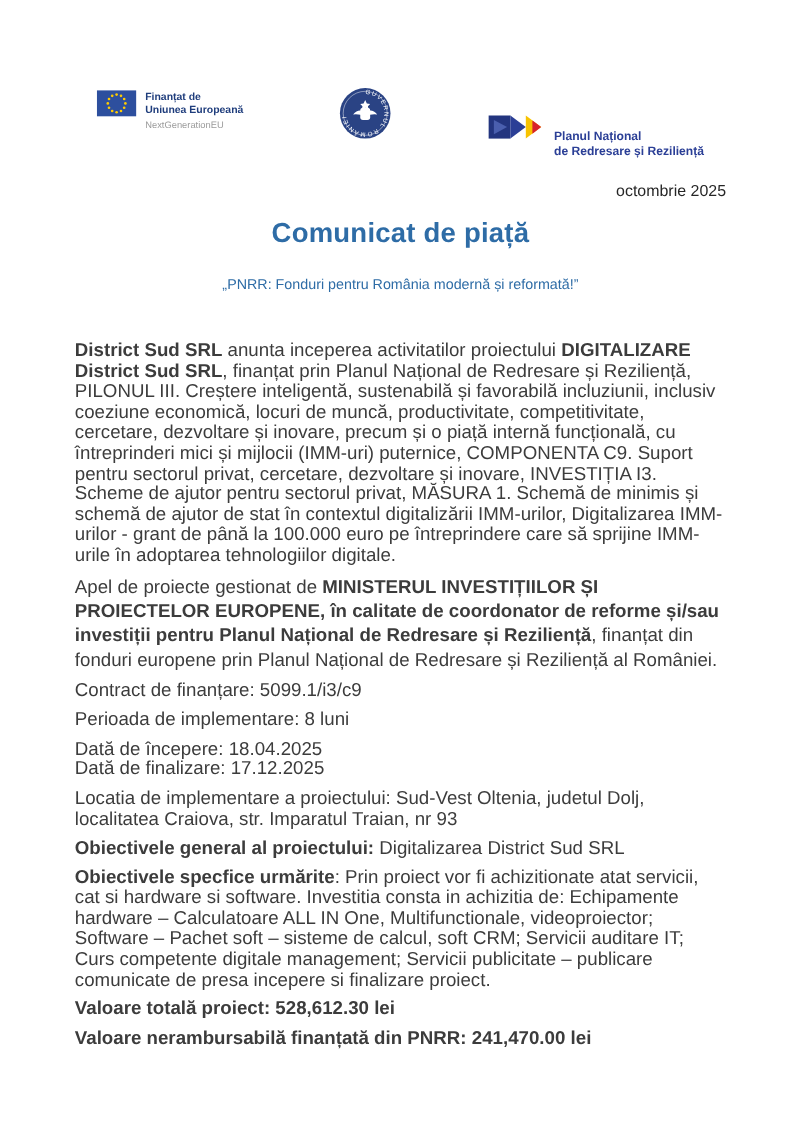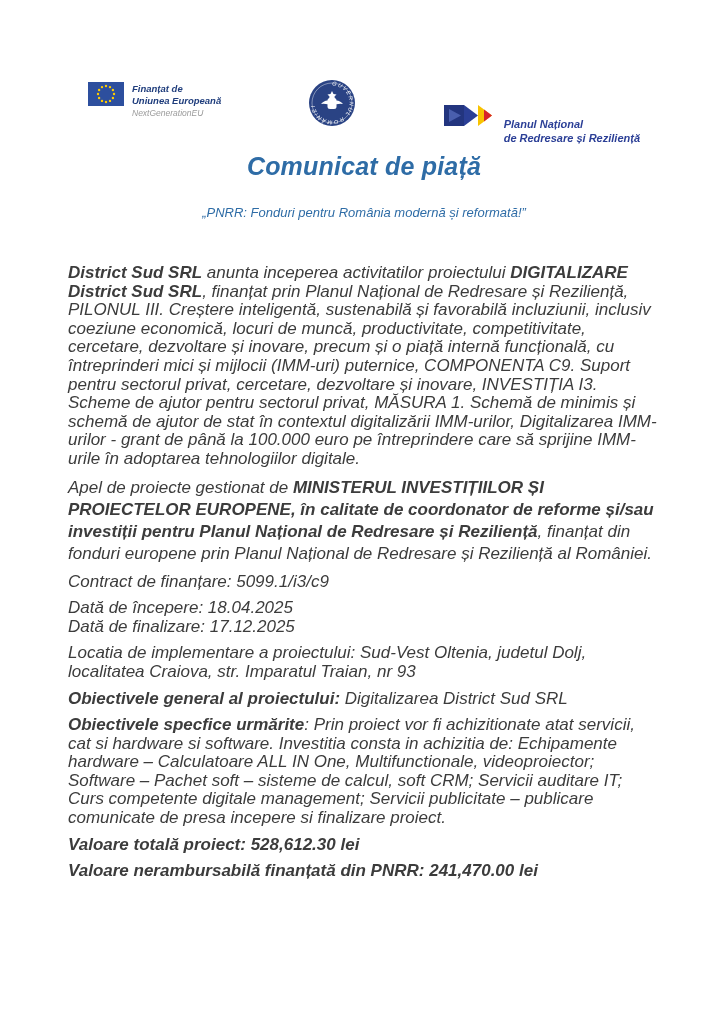--- a/index.html
+++ b/index.html
@@ -2,21 +2,21 @@
 <html lang="ro"><head>
 <meta charset="utf-8">
 <style>
   html,body{margin:0;padding:0;background:#ffffff;}
   body{
     width:724px;height:1024px;
     font-family:"Liberation Sans", sans-serif;
     color:#3c3c3c;
     -webkit-font-smoothing:antialiased;
   }
-  .page{position:relative;width:724px;height:1024px;overflow:hidden;background:#fff;font-style:italic;}
+  .page{position:relative;width:724px;height:1024px;overflow:hidden;background:#fff;}
   .content{padding:0 64px 0 68px;}
 
   
   .logos{
     display:flex;justify-content:space-between;align-items:flex-start;
     padding:82px 20px 0 20px;height:54px;
   }
   .eu-logo{display:flex;align-items:flex-start;gap:8px;}
   .eu-text{padding-top:1px;line-height:11.5px;}
   .eu-text .blue{color:#1f3d7c;font-weight:bold;font-size:9.5px;}
@@ -104,37 +104,39 @@
           <polygon points="40,7.5 48,13.5 40,19.5" fill="#d7232b"></polygon>
         </svg>
         <div class="pnrr-text">
           <div>Planul Național</div>
           <div>de Redresare și Reziliență</div>
         </div>
       </div>
 
     </div>
 
+    <div class="date-line">octombrie 2025</div>
 
     <h1 class="title">Comunicat de piață</h1>
     <h2 class="subtitle">„PNRR: Fonduri pentru România modernă și reformată!”</h2>
 
     <div class="doc-body">
 
       <p>
         <span class="b">District Sud SRL</span><span> anunta inceperea activitatilor proiectului </span><span class="b">DIGITALIZARE District Sud SRL</span><span>, finanțat prin Planul Național de Redresare și Reziliență, PILONUL III. Creștere inteligentă, sustenabilă și favorabilă incluziunii, inclusiv coeziune economică, locuri de muncă, productivitate, competitivitate, cercetare, dezvoltare și inovare, precum și o piață internă funcțională, cu întreprinderi mici și mijlocii (IMM-uri) puternice, COMPONENTA C9. Suport pentru sectorul privat, cercetare, dezvoltare și inovare, INVESTIȚIA I3. Scheme de ajutor pentru sectorul privat, MĂSURA 1. Schemă de minimis și schemă de ajutor de stat în contextul digitalizării IMM-urilor, Digitalizarea IMM-urilor - grant de până la 100.000 euro pe întreprindere care să sprijine IMM-urile în adoptarea tehnologiilor digitale.</span>
       </p>
 
       <p class="spaced">
         <span>Apel de proiecte gestionat de </span><span class="b">MINISTERUL INVESTIȚIILOR ȘI PROIECTELOR EUROPENE, în calitate de coordonator de reforme și/sau investiții pentru Planul Național de Redresare și Reziliență</span><span>, finanțat din fonduri europene prin Planul Național de Redresare și Reziliență al României.</span>
       </p>
 
 
       <p>Contract de finanțare: 5099.1/i3/c9</p>
 
+      <p>Perioada de implementare: 8 luni</p>
 
       <p>
         <span>Dată de începere: 18.04.2025</span><br>
         <span>Dată de finalizare: 17.12.2025</span>
       </p>
 
       <p>Locatia de implementare a proiectului: Sud-Vest Oltenia, judetul Dolj, localitatea Craiova, str. Imparatul Traian, nr 93</p>
 
       <p class="mt-extra">
         <span class="b">Obiectivele general al proiectului:</span><span> Digitalizarea District Sud SRL</span>

